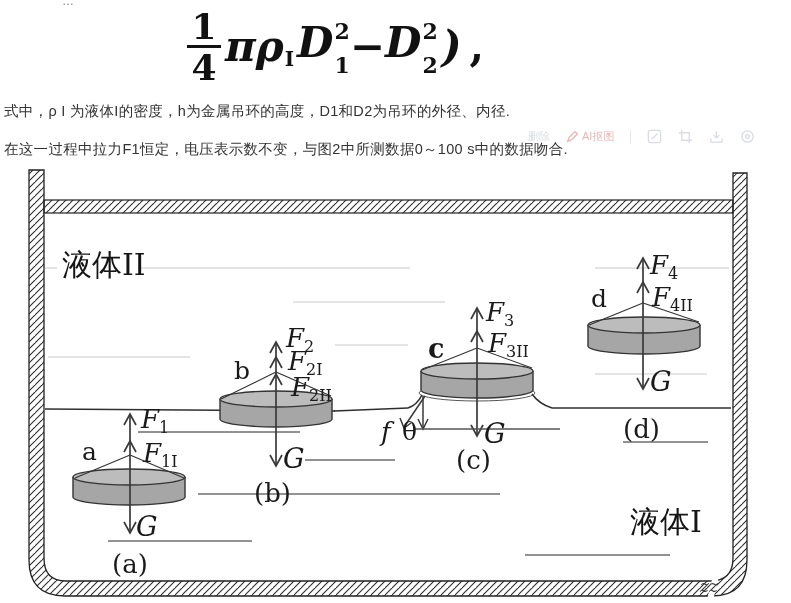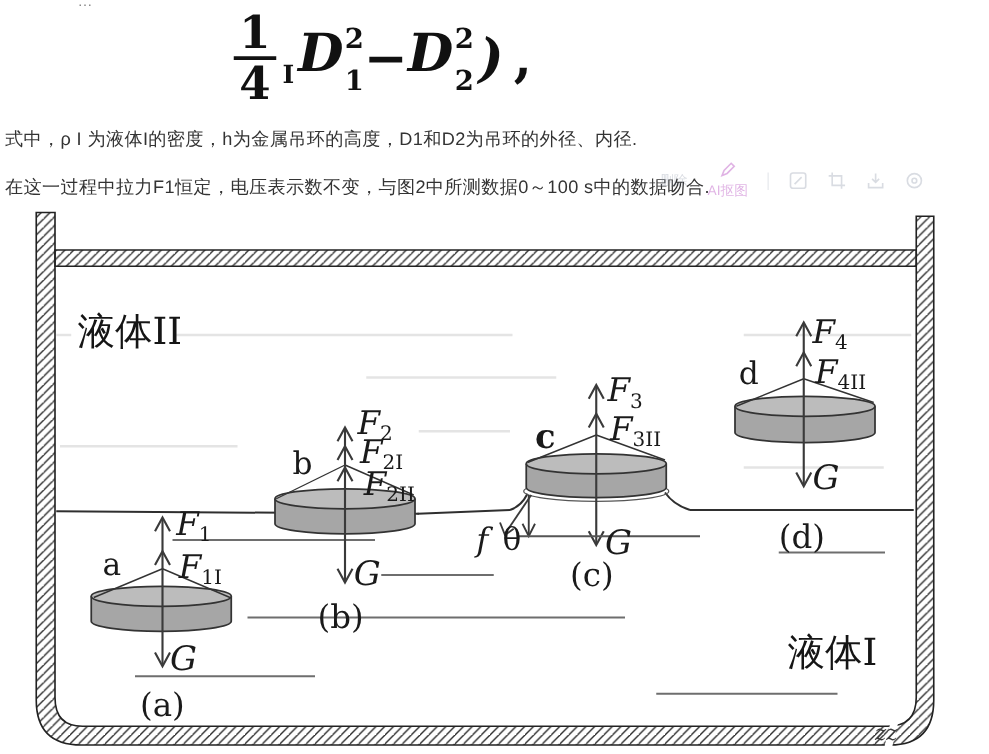--- a/index.html
+++ b/index.html
@@ -24,21 +24,21 @@
 
   
   .para{position:absolute;left:4px;font-size:14.5px;color:#333;letter-spacing:0.3px;white-space:nowrap;text-align:center;}
   .para1{top:102px;}
   .para2{top:140px;}
 
   
   .ai-toolbar{position:absolute;left:528px;top:129px;display:flex;align-items:center;gap:16px;
               font-size:11px;color:#8d96a8;opacity:0.33;}
   .tb-item{display:inline-flex;align-items:center;gap:3px;cursor:pointer;}
-  .tb-item.accent{color:#a21caf;flex-direction:column;}
+  .tb-item.accent{color:#b91c1c;}
   .tb-divider{width:1px;height:14px;background:#b7bdc9;}
   .tb-btn{display:inline-flex;align-items:center;cursor:pointer;}
   .tb-btn svg,.tb-item svg{display:block;}
 
   
   .diagram{position:absolute;left:0;top:0;}
   .cjk{font-family:"DejaVu Serif",serif;fill:#151515;}
   .flabel{font-family:"DejaVu Serif",serif;font-style:italic;fill:#1a1a1a;}
   .fsub{font-style:normal;font-size:16px;}
   .letter{font-family:"DejaVu Serif",serif;fill:#1a1a1a;}
@@ -50,20 +50,21 @@
 <div class="page">
 
   <div class="top-mark">…</div>
 
   <div class="formula">
     <span class="frac">
       <span class="num">1</span>
       <span class="bar"></span>
       <span class="den">4</span>
     </span>
+    <span>πρ</span>
     <span class="rho-sub">I</span>
     <span class="dsq">
       <span>D</span>
       <span class="stack">
         <span>2</span>
         <span>1</span>
       </span>
     </span>
     <span>−</span>
     <span class="dsq">

